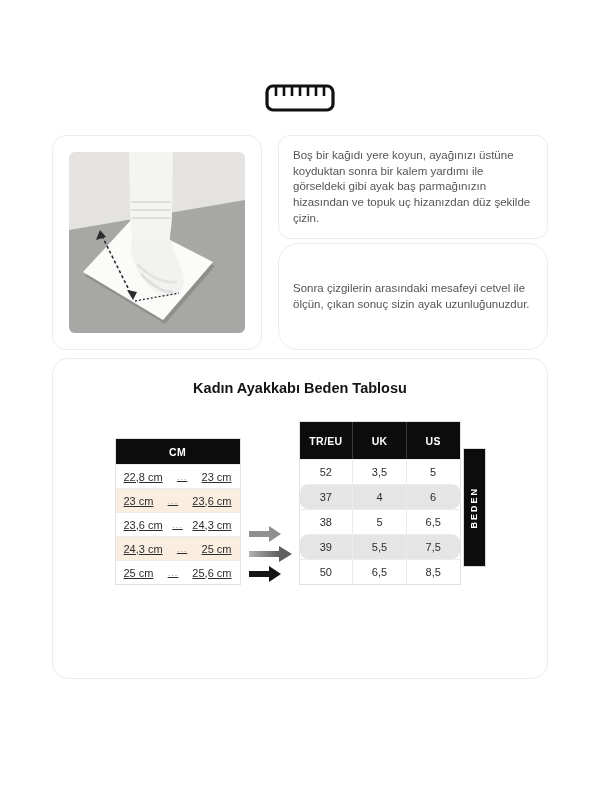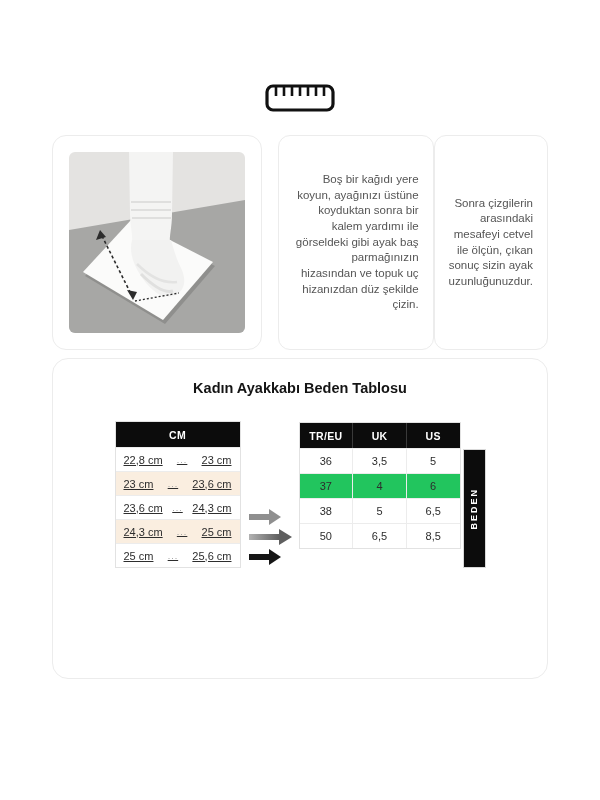--- a/index.html
+++ b/index.html
@@ -34,36 +34,36 @@
     border: 1px solid #ececec;
     border-radius: 14px;
     padding: 16px;
     flex: none;
     background: #fff;
   }
   .photo-card svg { display: block; border-radius: 6px; }
   .howto-texts {
     flex: 1;
     display: flex;
+    flex-direction: column;
     justify-content: space-between;
-    text-align: right;
   }
   .text-box {
     border: 1px solid #ececec;
     border-radius: 12px;
     padding: 12px 14px;
     font-size: 11.5px;
     line-height: 1.36;
     color: #555555;
     display: flex;
     align-items: center;
     background: #fff;
   }
   .text-box.first { min-height: 93px; }
-  .text-box.second { min-height: 107px; }
+  .text-box.second { min-height: 107px; border-radius: 20px; }
 
   
   .size-card {
     margin: 8px 52px 0 52px;
     height: 321px;
     border: 1px solid #ececec;
     border-radius: 16px;
     padding-top: 21px;
     background: #fff;
   }
@@ -121,33 +121,33 @@
 
   .intl-group { display: flex; align-items: flex-start; }
   .intl-table {
     width: 162px;
     border: 1px solid #e2e2e2;
     flex: none;
   }
   .intl-header { display: flex; background: #0c0c0c; }
   .intl-header .hcell {
     flex: 1;
-    height: 25px;
+    height: 37px;
     color: #fff;
     font-size: 10.5px;
     font-weight: 700;
     display: flex;
     align-items: center;
     justify-content: center;
     border-left: 1px solid #3a3a3a;
     letter-spacing: 0.3px;
   }
   .intl-header .hcell:first-child { border-left: none; }
   .intl-row { display: flex; border-top: 1px solid #ececec; background: #fff; }
-  .intl-row.alt { background: #22c55e; }
+  .intl-row.alt { background: #e5e5e5; border-radius: 8px; }
   .intl-row .cell {
     flex: 1;
     height: 24px;
     display: flex;
     align-items: center;
     justify-content: center;
     font-size: 11px;
     color: #2d2d2d;
     border-left: 1px solid #ececec;
   }
@@ -295,34 +295,39 @@
 
       <div class="intl-group">
         <div class="intl-table">
           <div class="intl-header">
             <div class="hcell">TR/EU</div>
             <div class="hcell">UK</div>
             <div class="hcell">US</div>
           </div>
 
           <div class="intl-row">
-            <div class="cell">36</div>
+            <div class="cell">52</div>
             <div class="cell">3,5</div>
             <div class="cell">5</div>
           </div>
           <div class="intl-row alt">
             <div class="cell">37</div>
             <div class="cell">4</div>
             <div class="cell">6</div>
           </div>
           <div class="intl-row">
             <div class="cell">38</div>
             <div class="cell">5</div>
             <div class="cell">6,5</div>
           </div>
+          <div class="intl-row alt">
+            <div class="cell">39</div>
+            <div class="cell">5,5</div>
+            <div class="cell">7,5</div>
+          </div>
           <div class="intl-row">
             <div class="cell">50</div>
             <div class="cell">6,5</div>
             <div class="cell">8,5</div>
           </div>
         </div>
 
         <div class="beden-bar">
           <span>BEDEN</span>
         </div>

